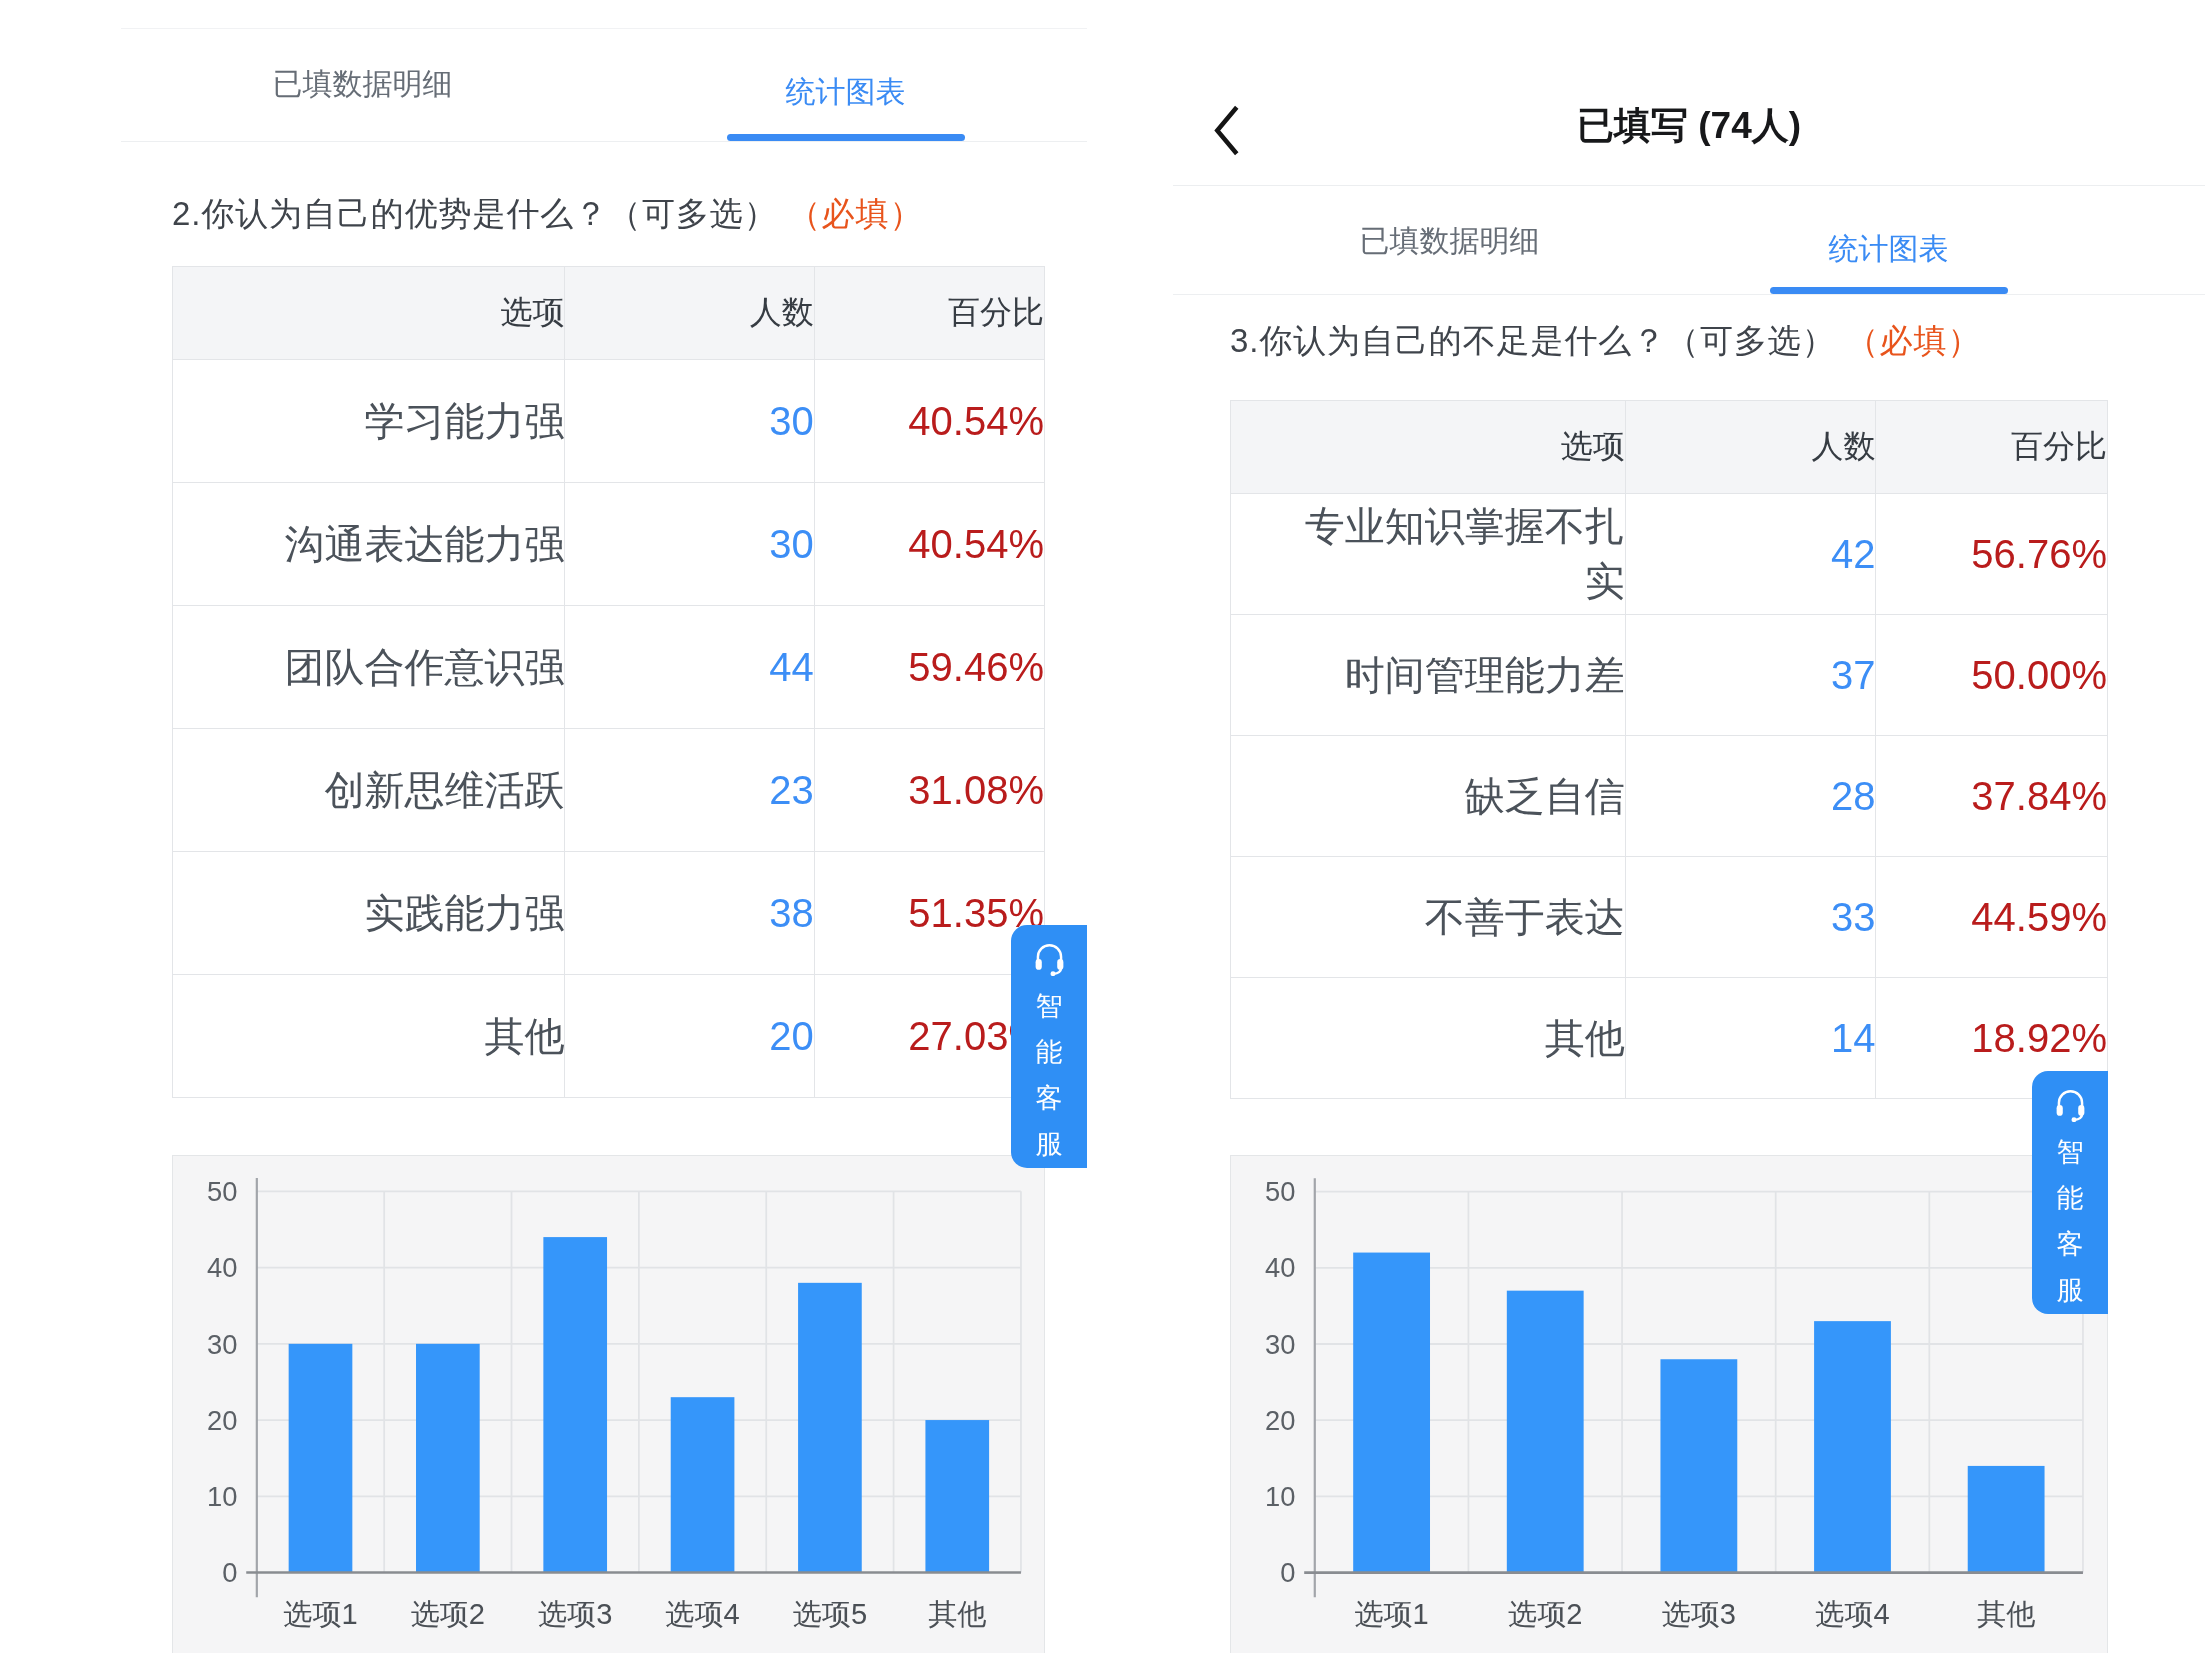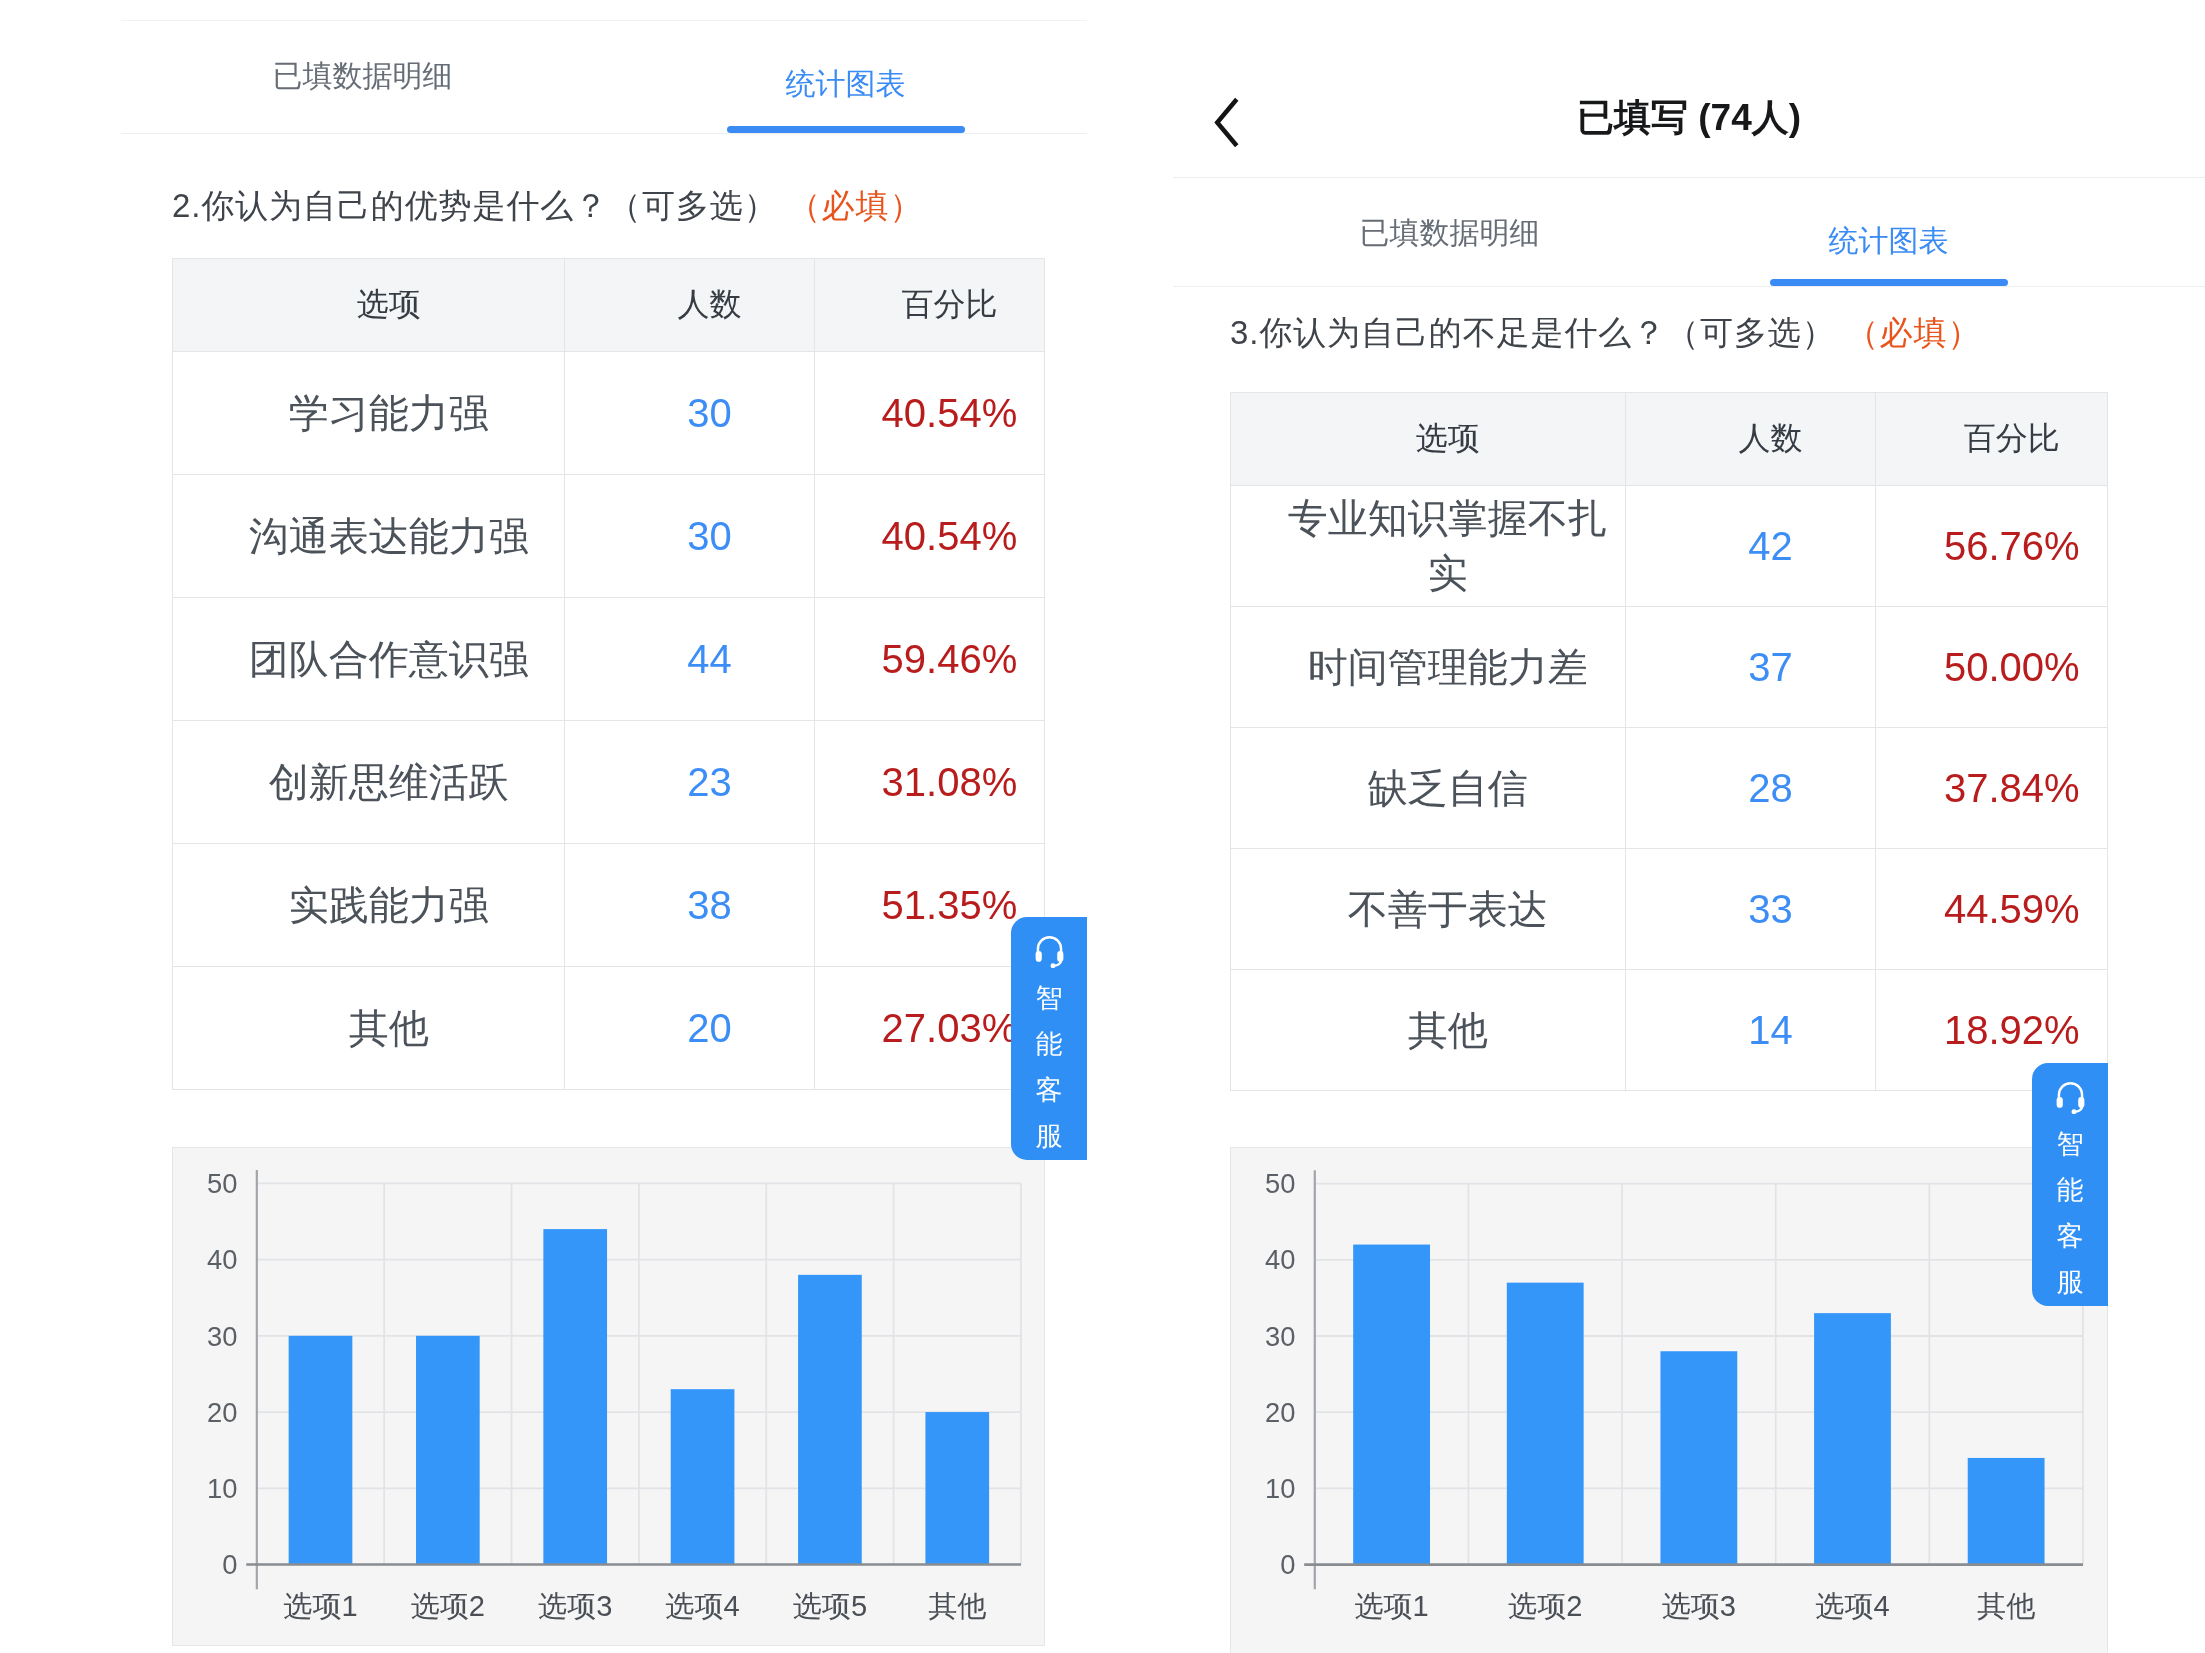--- a/index.html
+++ b/index.html
@@ -1,18 +1,18 @@
 <!DOCTYPE html>
 <html style="font-size:14px"><head>
 <meta charset="utf-8">
 <style>
   * { margin:0; padding:0; box-sizing:border-box; }
   html,body { width:2206px; height:1653px; background:#ffffff;
               font-family:"Liberation Sans", sans-serif; overflow:hidden; }
-  .panel { position:absolute; top:8px; height:1571px; }
+  .panel { position:absolute; top:16px; height:1571px; }
   #left-panel  { left:0;    width:1087px; }
   #right-panel { left:1173px; width:1032px; }
 
   
   .tabbar { position:absolute; display:flex; }
   .left-tabbar  { left:121px; top:11.5px;  width:966px; height:114px;
                   border-top:1.8px solid #f1f2f4; border-bottom:1.8px solid #edeff1; }
   .right-tabbar { left:57px;  top:172px; width:878px;  height:106px; }
   .tab { flex:1; position:relative; display:flex; align-items:center; justify-content:center;
          font-size:30px; color:#666d76; cursor:pointer; }
@@ -34,21 +34,21 @@
   .question { position:absolute; font-size:33px; color:#3f444b; letter-spacing:0.9px; white-space:nowrap; }
   #left-panel  .question { left:172px; top:176px; }
   #right-panel .question { left:57px;  top:303px; }
   .question .required { color:#e8541c; }
 
   
   table.stats-table { position:absolute; border-collapse:collapse; table-layout:fixed;
                       background:#ffffff; }
   #left-panel  table.stats-table { left:172px; top:250px; width:873px; }
   #right-panel table.stats-table { left:57px;  top:384px; width:878px; }
-  .stats-table th, .stats-table td { border:1.8px solid #e3e5e8; text-align:center;
+  .stats-table th, .stats-table td { border:1.8px solid #e3e5e8; text-align:right;
                                      padding-left:40px; font-weight:normal; }
   .stats-table th { height:93px; background:#f4f5f7; color:#363c43; font-size:32px; font-weight:500; }
   #left-panel  .stats-table td { height:123px; }
   #right-panel .stats-table td { height:121px; }
   .stats-table td { font-size:40px; color:#4b525a; }
   .stats-table td.count { color:#3c8ef6; }
   .stats-table td.percent { color:#b91c1c; }
   .stats-table col.c1 { width:45%; } .stats-table col.c2 { width:28.6%; } .stats-table col.c3 { width:26.4%; }
 
   

